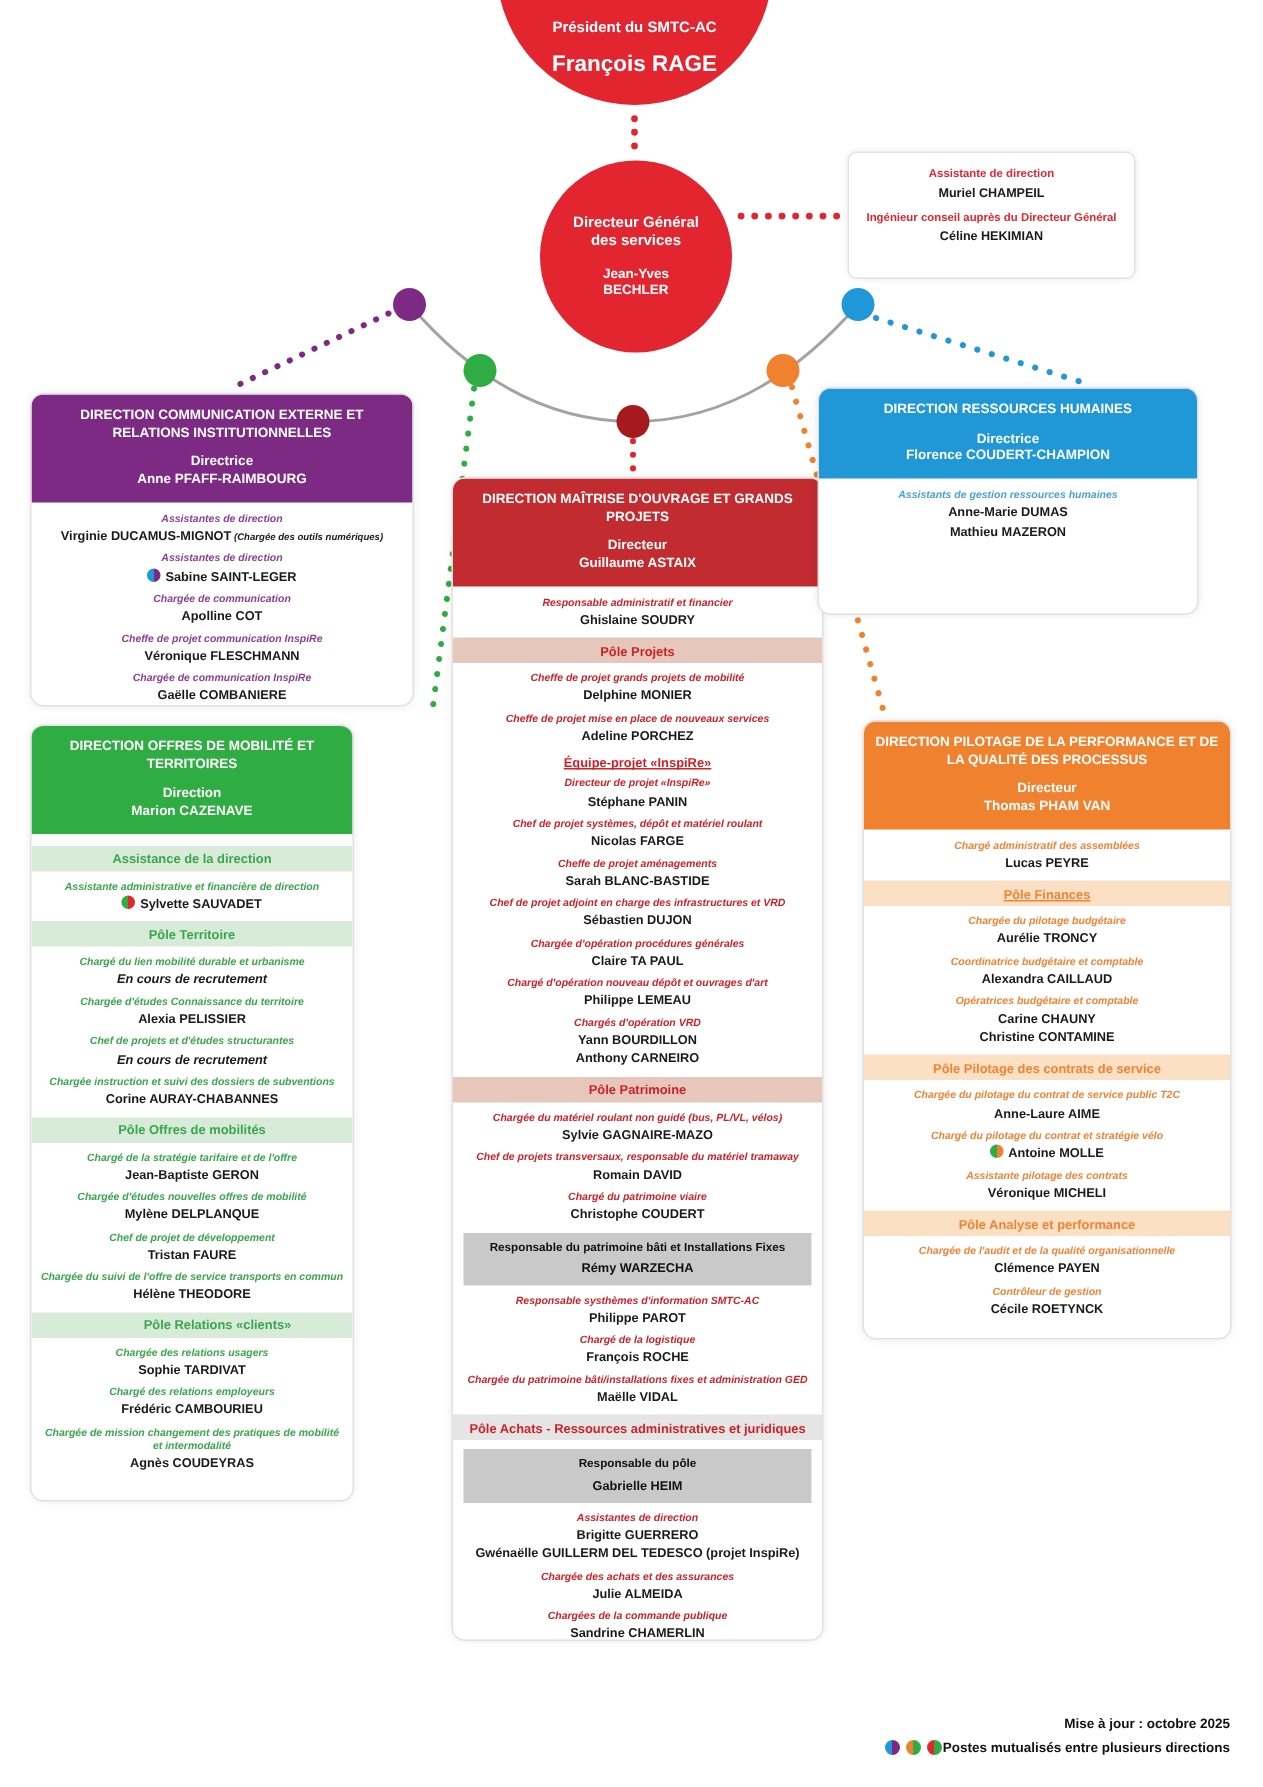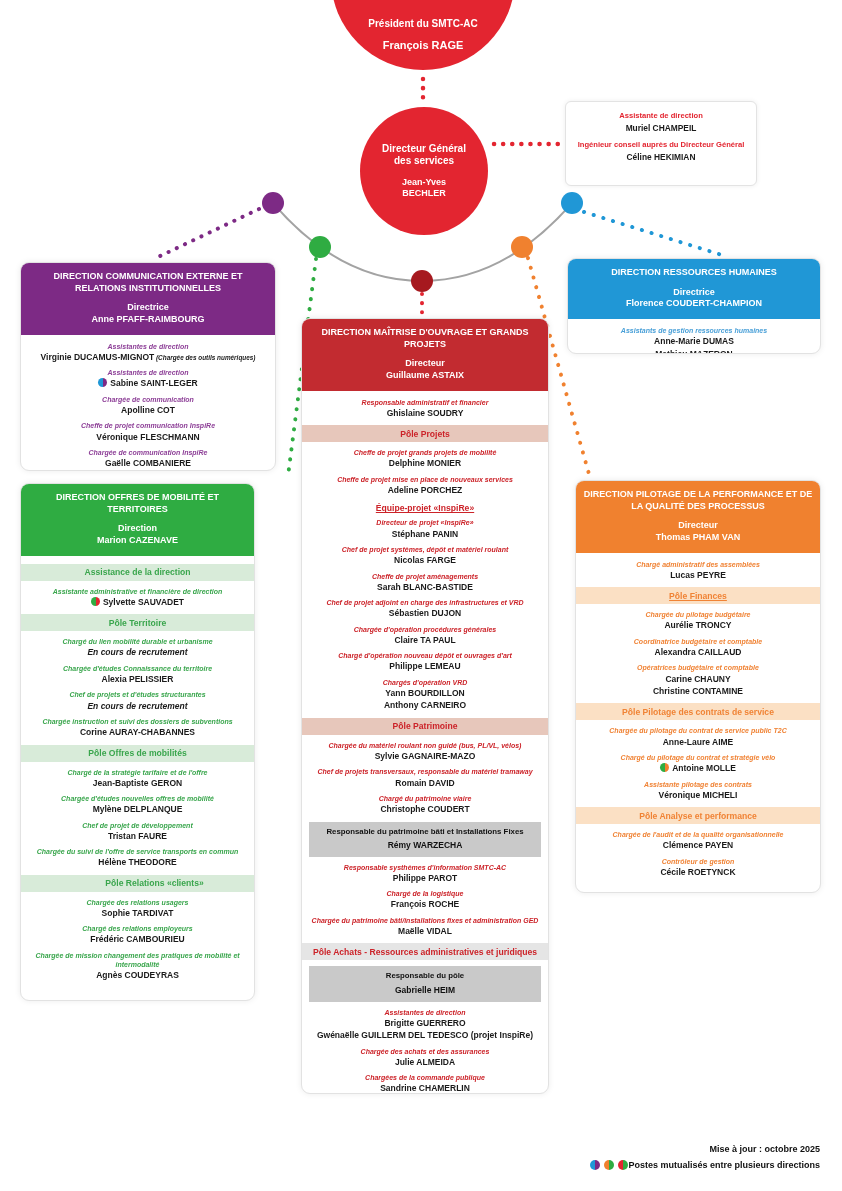--- a/index.html
+++ b/index.html
@@ -9,21 +9,21 @@
   }
   *{box-sizing:border-box;}
   .abs{position:absolute;}
 
   
   .big-circle{
     position:absolute;border-radius:50%;color:#fff;text-align:center;
     display:flex;flex-direction:column;align-items:center;justify-content:center;
   }
   .circle-title{font-weight:bold;font-size:10px;line-height:1.25;}
-  .circle-name{font-weight:bold;font-size:11px;line-height:1.25;margin-top:9px;}
+  .circle-name{font-weight:bold;font-size:15px;line-height:1.25;margin-top:9px;}
 
   
   .side-box{
     position:absolute;background:#fff;border:1px solid #e3e3e3;border-radius:6px;
     box-shadow:0 0 5px rgba(0,0,0,.07);text-align:center;padding:9px 4px 6px;
   }
   .side-role{font-size:7.6px;font-weight:bold;line-height:1.2;}
   .side-name{font-size:8.4px;font-weight:bold;color:#1a1a1a;margin-top:3px;line-height:1.2;}
 
   
@@ -129,21 +129,21 @@
         <div class="entry">
           <div class="entry-role" style="color: rgb(141, 63, 151);">Cheffe de projet communication InspiRe</div>
           <div class="entry-name">Véronique FLESCHMANN</div>
         </div>
         <div class="entry">
           <div class="entry-role" style="color: rgb(141, 63, 151);">Chargée de communication InspiRe</div>
           <div class="entry-name">Gaëlle COMBANIERE</div>
         </div>
       </div>
     </div>
-    <div class="dir-box" style="left: 20px; top: 483px; width: 235px; height: 518px;">
+    <div class="dir-box" style="left: 20px; top: 483px; width: 216px; height: 518px;">
       <div class="dir-header" style="background: rgb(47, 172, 66);">
         <div class="dir-title">DIRECTION OFFRES DE MOBILITÉ ET TERRITOIRES</div>
         <div class="dir-role">Direction</div>
         <div class="dir-name">Marion CAZENAVE</div>
       </div>
       <div class="dir-body">
         <div class="band" style="background: rgb(216, 235, 217); color: rgb(58, 166, 77);">Assistance de la direction</div>
         <div class="entry">
           <div class="entry-role" style="color: rgb(58, 166, 77);">Assistante administrative et financière de direction</div>
           <div class="entry-name"><span class="mini-dot" style="height: 9px; width: 9px; background: linear-gradient(90deg, rgb(47, 172, 66) 50%, rgb(227, 37, 48) 50%);"></span>Sylvette SAUVADET</div>
@@ -289,21 +289,21 @@
         <div class="entry">
           <div class="entry-role" style="color: rgb(204, 35, 41);">Chargée des achats et des assurances</div>
           <div class="entry-name">Julie ALMEIDA</div>
         </div>
         <div class="entry">
           <div class="entry-role" style="color: rgb(204, 35, 41);">Chargées de la commande publique</div>
           <div class="entry-name">Sandrine CHAMERLIN</div>
         </div>
       </div>
     </div>
-    <div class="dir-box" style="left: 567px; top: 258px; width: 254px; height: 96px;">
+    <div class="dir-box" style="left: 545px; top: 258px; width: 254px; height: 152px;">
       <div class="dir-header" style="background: rgb(32, 151, 214);">
         <div class="dir-title">DIRECTION RESSOURCES HUMAINES</div>
         <div class="dir-role">Directrice</div>
         <div class="dir-name">Florence COUDERT-CHAMPION</div>
       </div>
       <div class="dir-body">
         <div class="entry">
           <div class="entry-role" style="color: rgb(74, 160, 216);">Assistants de gestion ressources humaines</div>
           <div class="entry-name">Anne-Marie DUMAS</div>
           <div class="entry-name">Mathieu MAZERON</div>

